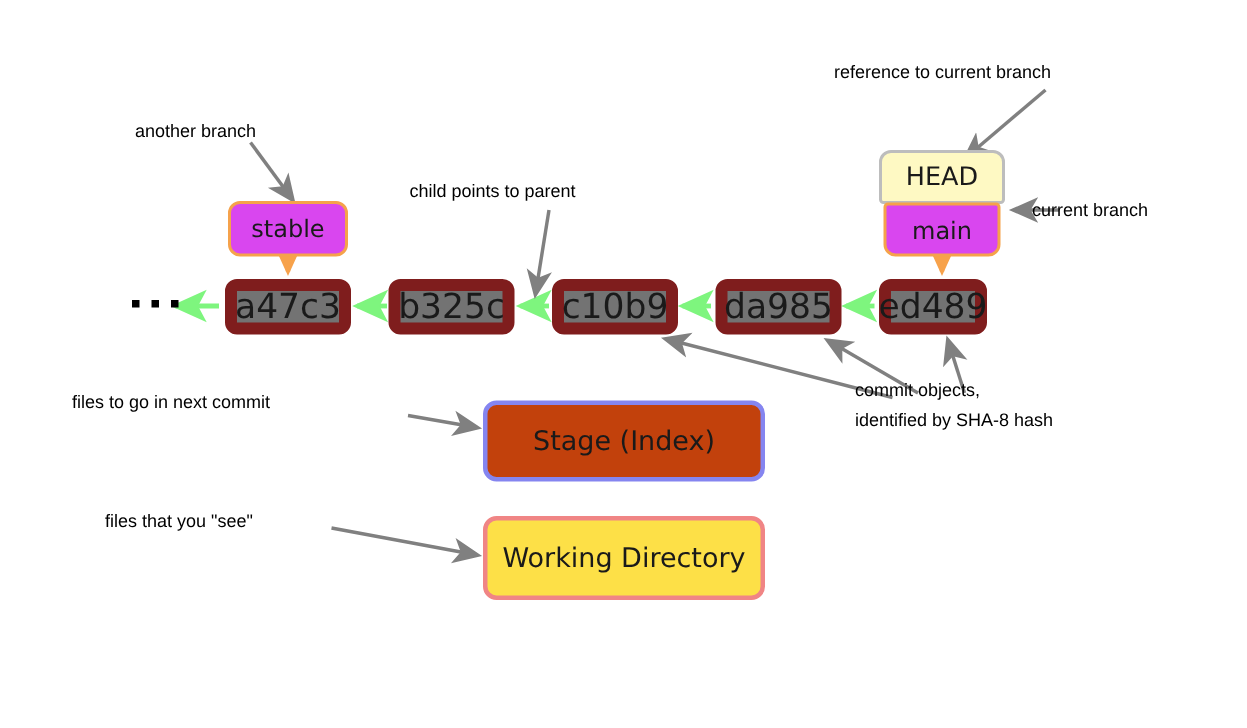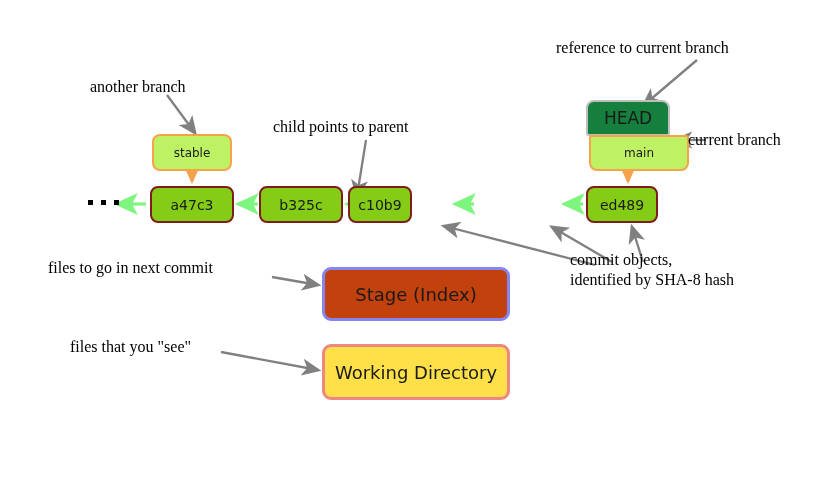--- a/index.html
+++ b/index.html
@@ -32,36 +32,36 @@
     box-sizing: border-box;
     display: flex;
     align-items: center;
     justify-content: center;
     font-family: "DejaVu Sans", sans-serif;
     color: #1a1a1a;
     white-space: nowrap;
   }
   
   .commit {
-    background: #84cc16;
-    border: 2px solid #7f1d1d;
+    background: #737373;
+    border: 8px solid #7f1d1d;
     border-radius: 8px;
-    font-size: 14px;
+    font-size: 23px;
     height: 37px;
     top: 186px;
   }
   
   .branch {
-    background: #bef264;
+    background: #d946ef;
     border: 2.5px solid #f5a24b;
     border-radius: 8px;
-    font-size: 12px;
+    font-size: 16px;
   }
   .head-box {
-    background: #15803d;
+    background: #fef9c3;
     border: 2.5px solid #bdbdbd;
     border-radius: 8px 8px 3px 3px;
     font-size: 17px;
   }
   .main-box {
     border-radius: 3px 3px 8px 8px;
   }
   .area-box {
     border-radius: 9px;
     font-size: 18px;
@@ -69,22 +69,22 @@
   .stage-box {
     background: #c2410c;
     border: 3px solid #8585f0;
   }
   .wd-box {
     background: #fde047;
     border: 3px solid #f08585;
   }
   .annotation {
     position: absolute;
-    font-family: Liberation Serif, serif;
-    font-size: 16px;
+    font-family: Liberation Sans, sans-serif;
+    font-size: 12px;
     color: #000000;
     white-space: nowrap;
     line-height: 20px;
   }
   .ellipsis {
     position: absolute;
     display: flex;
     gap: 8px;
     align-items: center;
   }
@@ -149,27 +149,28 @@
   </svg>
 
   <div class="ellipsis" style="left:88px; top:200px;">
     <span></span>
     <span></span>
     <span></span>
   </div>
 
   <div class="node commit" style="left:150px; width:84px;">a47c3</div>
   <div class="node commit" style="left:259px; width:84px;text-align:right;">b325c</div>
-  <div class="node commit" style="left:348px; width:64px;">c10b9</div>
+  <div class="node commit" style="left:368px; width:84px;">c10b9</div>
+  <div class="node commit" style="left:477px; width:84px;">da985</div>
   <div class="node commit" style="left:586px; width:72px;">ed489</div>
 
   <div class="node branch" style="left:152px; top:134px; width:80px; height:37px;">stable</div>
 
   <div class="node head-box" style="left:586px; top:100px; width:84px; height:36px;">HEAD</div>
-  <div class="node branch main-box" style="left:589px; top:135px; width:100px; height:36px;">main</div>
+  <div class="node branch main-box" style="left:589px; top:135px; width:78px; height:36px;">main</div>
 
   <div class="node area-box stage-box" style="left:322px; top:267px; width:188px; height:54px;">Stage (Index)</div>
   <div class="node area-box wd-box" style="left:322px; top:344px; width:188px; height:56px;">Working Directory</div>
 
   <div class="annotation" style="left:90px; top:77px;">another branch</div>
 
   <div class="annotation" style="left:273px; top:117px;">child points to parent</div>
 
   <div class="annotation" style="left:556px; top:38px;">reference to current branch</div>
 

